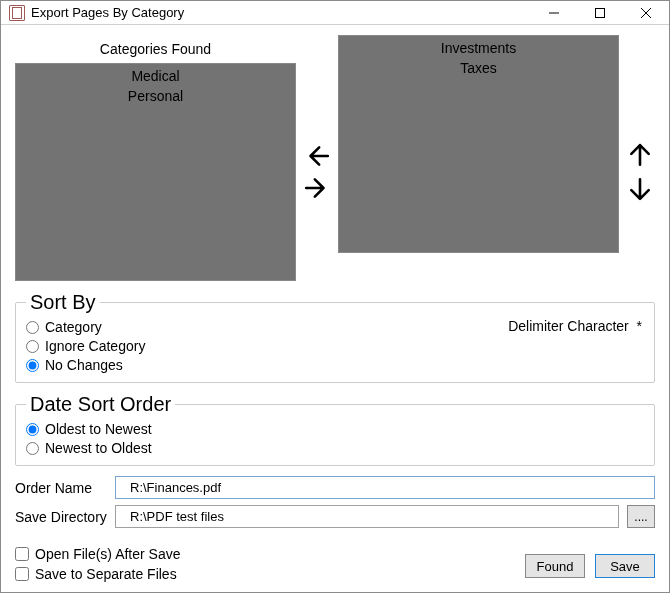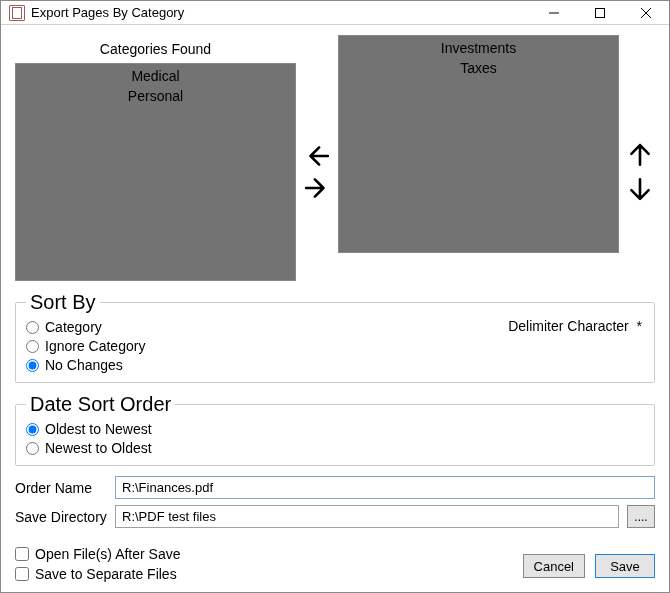--- a/index.html
+++ b/index.html
@@ -133,21 +133,21 @@
     margin-top: 10px;
     gap: 8px;
   }
   .file-label {
     width: 92px;
     font-size: 14px;
   }
   .file-input {
     flex: 1;
     height: 23px;
-    padding: 2px 6px;
+    padding: 2px 14px;
     border: 1px solid #7aa6d6;
     font-family: inherit;
     font-size: 13px;
     outline: none;
   }
   .file-input.plain {
     border: 1px solid #a0a0a0;
   }
   .browse-btn {
     width: 28px; height: 23px;
@@ -304,18 +304,18 @@
         <label class="check-row">
           <input type="checkbox" style="">
           <span>Open File(s) After Save</span>
         </label>
         <label class="check-row">
           <input type="checkbox" style="">
           <span>Save to Separate Files</span>
         </label>
       </div>
       <div class="btns">
-        <div class="btn">Cancel</div>
+        <div class="btn">Found</div>
         <div class="btn primary">Save</div>
       </div>
     </div>
   </div>
 </div>
 
 </body></html>

